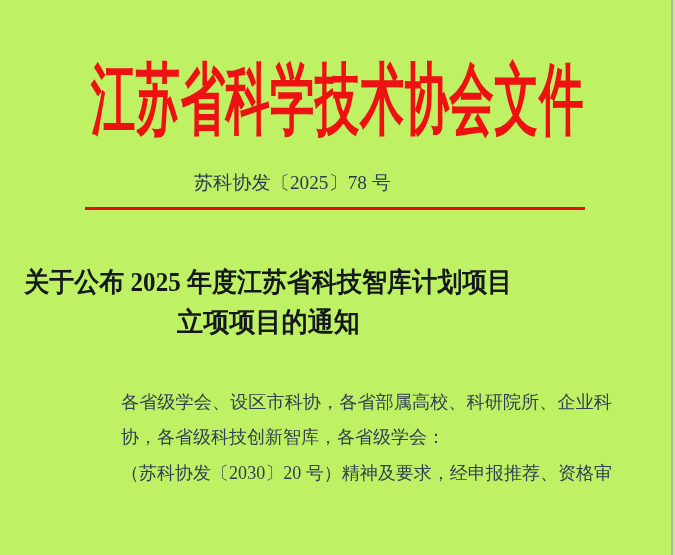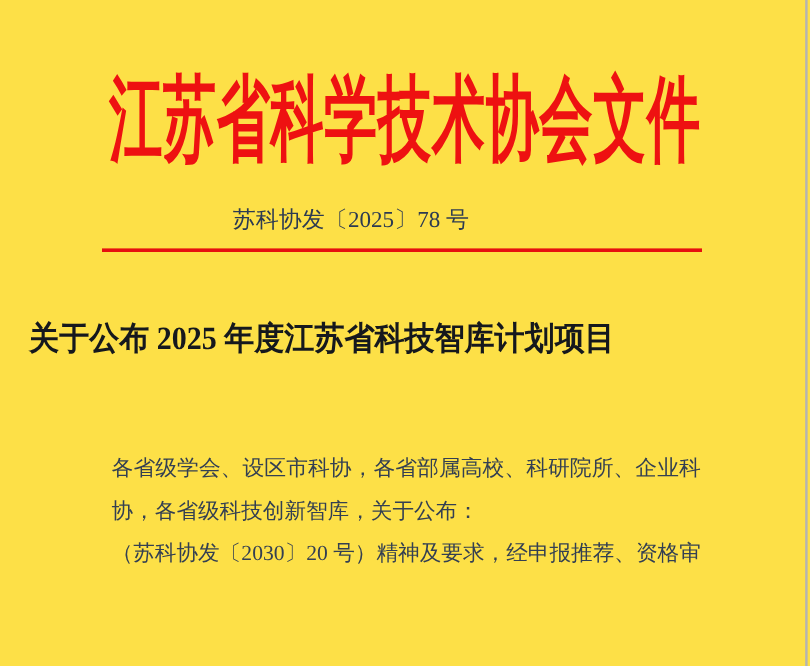--- a/index.html
+++ b/index.html
@@ -4,21 +4,21 @@
 <style>
   html, body {
     margin: 0;
     padding: 0;
     background: #ffffff;
   }
   .page {
     position: relative;
     width: 675px;
     height: 555px;
-    background: #fde047;
+    background: #bef264;
     overflow: hidden;
     font-family: "Liberation Serif", "DejaVu Serif", serif;
   }
   
   .page-edge {
     position: absolute;
     top: 0;
     left: 671px;
     width: 2px;
     height: 555px;
@@ -89,21 +89,22 @@
   .body-text {
     position: absolute;
     top: 378px;
     left: 93px;
     width: 500px;
     color: #333f52;
   }
   .body-line {
     height: 35.5px;
     display: flex;
-    align-items: flex-start;
+    align-items: flex-end;
+    margin-left: 28px;
   }
   .body-line .fit {
     font-size: 18px;
     white-space: nowrap;
     transform-origin: left center;
   }
   .body-line.indent {
     padding-left: 30px;
   }
   .fit { display: inline-block; }
@@ -121,28 +122,31 @@
   <div class="doc-number">
     <span class="fit center-origin" style="transform: scaleX(1.01155);">苏科协发〔2025〕78 号</span>
   </div>
 
   <div class="red-rule"></div>
 
   <div class="notice-title">
     <div class="t-line">
       <span class="fit center-origin" style="transform: scaleX(0.926876);">关于公布 2025 年度江苏省科技智库计划项目</span>
     </div>
+    <div class="t-line">
+      <span class="fit center-origin" style="transform: scaleX(0.968254);">立项项目的通知</span>
+    </div>
   </div>
 
   <div class="body-text">
     <div class="body-line">
       <span class="fit" style="transform: scaleX(1.01029);">各省级学会、设区市科协，各省部属高校、科研院所、企业科</span>
     </div>
     <div class="body-line">
-      <span class="fit">协，各省级科技创新智库，关于公布：</span>
+      <span class="fit">协，各省级科技创新智库，各省级学会：</span>
     </div>
     <div class="body-line">
       <span class="fit" style="transform: scaleX(1.00102);">（苏科协发〔2030〕20 号）精神及要求，经申报推荐、资格审</span>
     </div>
   </div>
 
   <div class="page-edge"></div>
 
 </div>
 

